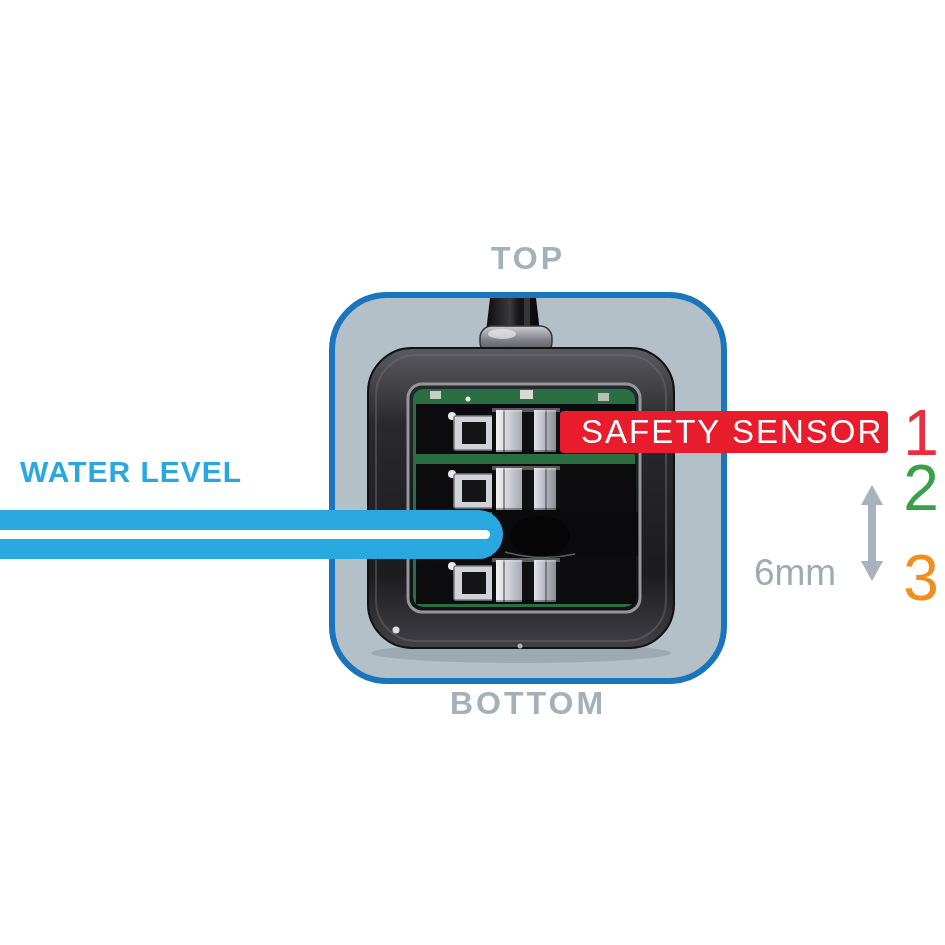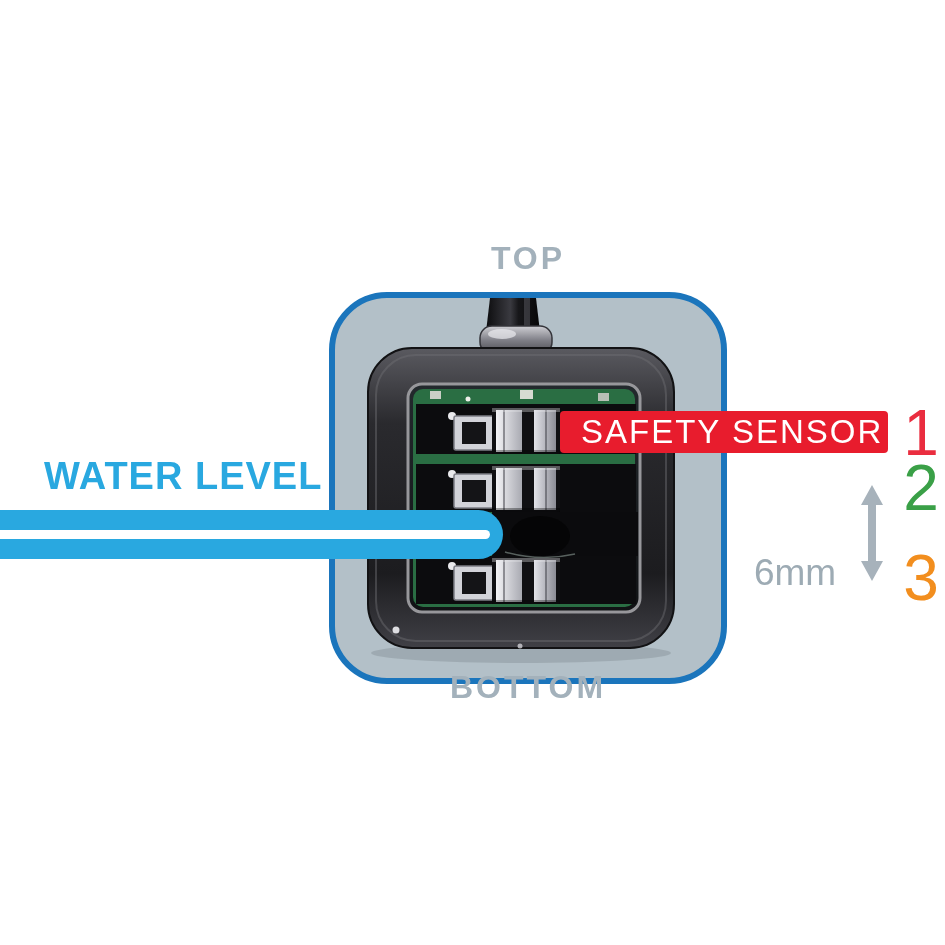--- a/index.html
+++ b/index.html
@@ -11,38 +11,37 @@
     font-family:"Liberation Sans",sans-serif;
   }
   
   .edge-caption{
     position:absolute;left:329px;width:398px;
     text-align:center;
     font-weight:bold;font-size:32px;letter-spacing:3px;
     color:var(--c-muted-text,#a3b1bb);
   }
   .caption-top{top:240px;}
-  .caption-bottom{top:669px;text-align:center;}
+  .caption-bottom{top:685px;text-align:center;}
   
   .frame{
     position:absolute;left:329px;top:292px;width:398px;height:392px;
     box-sizing:border-box;
     background:var(--c-frame-fill,#b3c0c8);
     border:6px solid var(--c-frame-border-blue,#1b75bc);
     border-radius:58px;
   }
   .sensor-photo{
     position:absolute;left:329px;top:292px;width:398px;height:392px;
   }
   
   .water-caption{
     position:absolute;left:20px;top:455px;width:280px;
-    font-weight:bold;font-size:38px;letter-spacing:1px;
+    font-weight:bold;font-size:30px;letter-spacing:1px;
     color:var(--c-water-blue,#29a8e0);
-    margin-left:24px;
   }
   .water-bar{
     position:absolute;left:0;top:510px;width:503px;height:49px;
     background:var(--c-water-blue,#29a8e0);
     border-radius:0 24.5px 24.5px 0;
   }
   .water-bar-stripe{
     position:absolute;left:0;top:20px;width:490px;height:9px;
     background:#ffffff;border-radius:0 5px 5px 0;
   }

